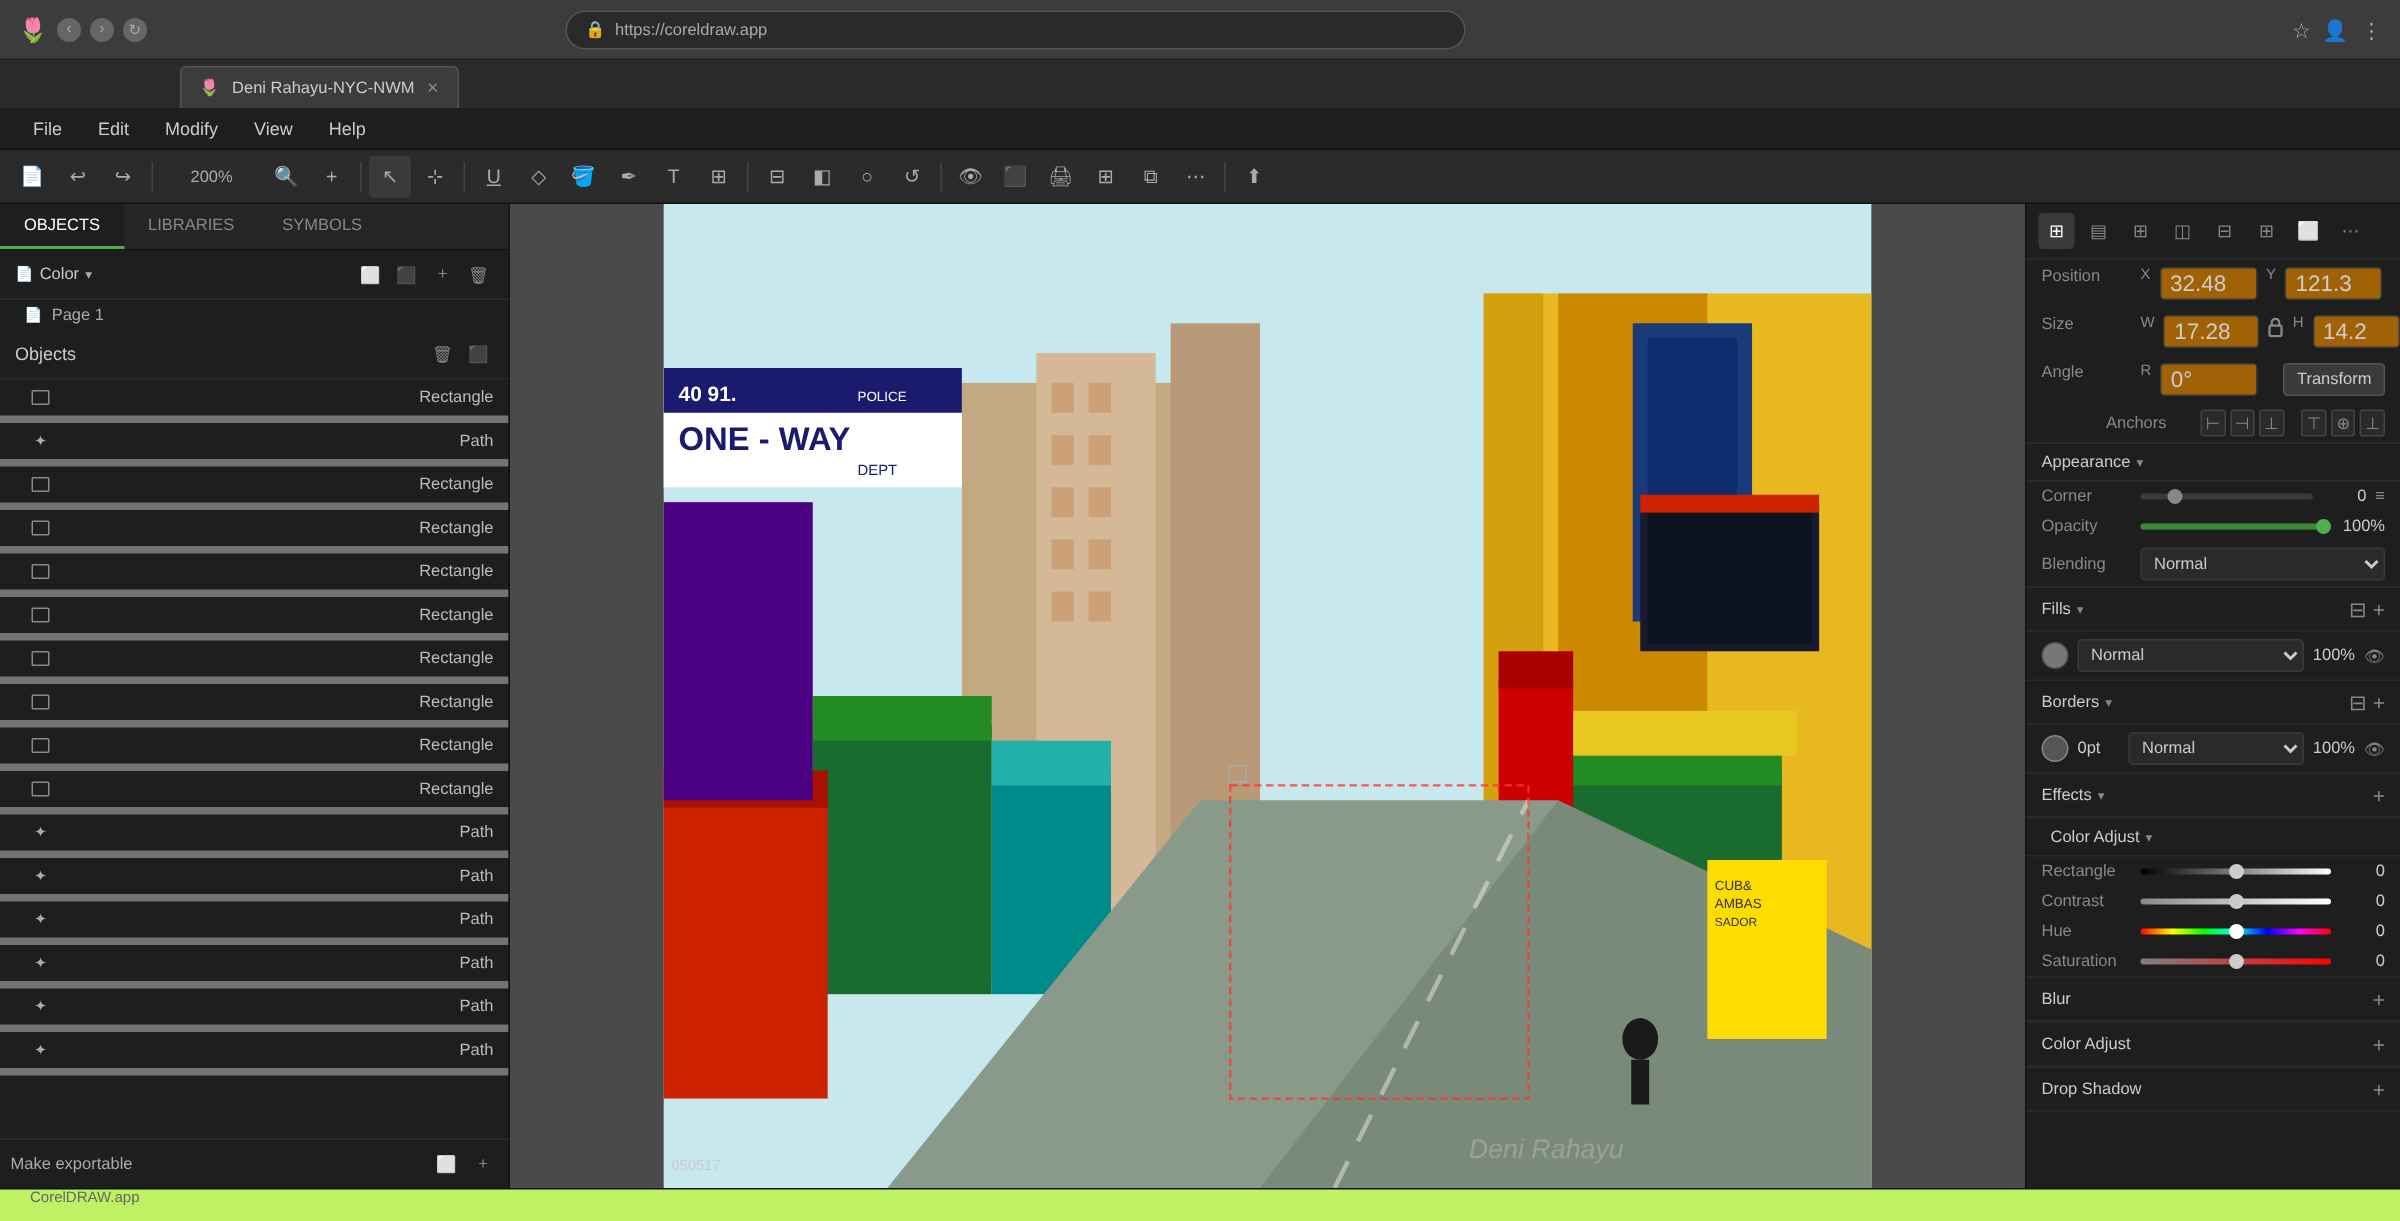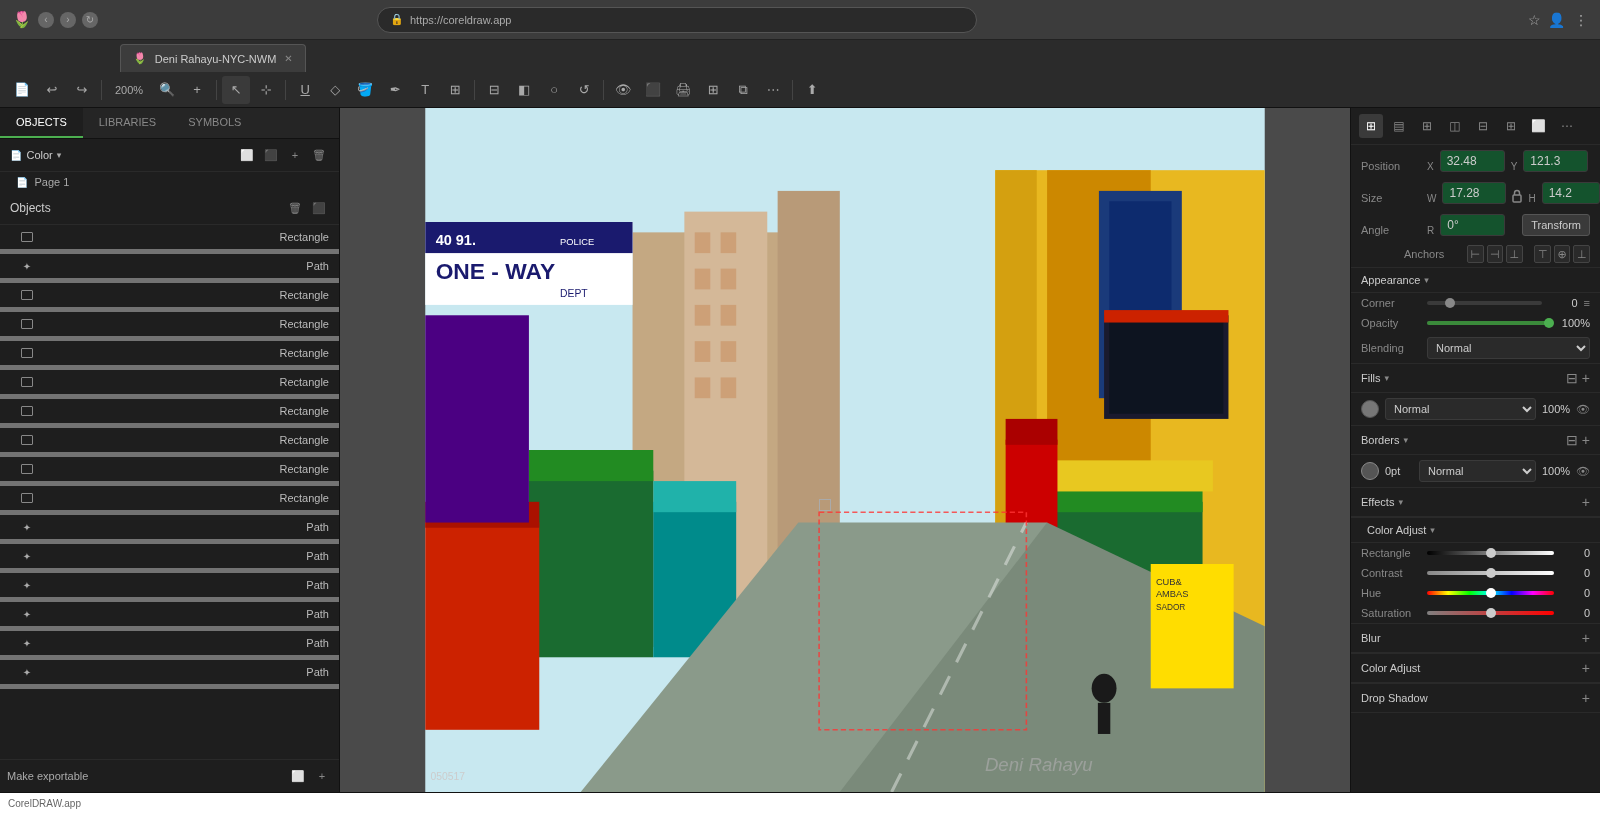--- a/index.html
+++ b/index.html
@@ -17,21 +17,21 @@
     .tab { background: #3c3c3c; height: 28px; display: flex; align-items: center; padding: 0 12px; gap: 8px; border-radius: 4px 4px 0 0; border: 1px solid #555; border-bottom: none; font-size: 11px; color: #ccc; max-width: 200px; }
     .tab .tab-close { color: #888; cursor: pointer; font-size: 10px; }
 
     
     .app { display: flex; flex-direction: column; height: calc(100vh - 72px); }
     .menu-bar { background: #1e1e1e; height: 28px; display: flex; align-items: center; padding: 0 12px; gap: 4px; border-bottom: 1px solid #111; }
     .menu-item { padding: 2px 10px; color: #ccc; cursor: pointer; border-radius: 3px; font-size: 12px; }
     .toolbar { background: #2b2b2b; height: 36px; display: flex; align-items: center; padding: 0 8px; gap: 2px; border-bottom: 1px solid #111; }
     .tool-btn { width: 28px; height: 28px; display: flex; align-items: center; justify-content: center; color: #aaa; cursor: pointer; border-radius: 3px; font-size: 13px; border: none; background: none; }
     .tool-separator { width: 1px; height: 20px; background: #444; margin: 0 3px; }
-    .zoom-label { font-size: 11px; color: #aaa; margin: 0 8px; }
+    .zoom-label { font-size: 11px; color: #aaa; margin: 0 20px; }
 
     
     .main-content { display: flex; flex: 1; overflow: hidden; }
 
     
     .left-sidebar { width: 340px; background: #1e1e1e; display: flex; flex-direction: column; border-right: 1px solid #111; flex-shrink: 0; }
     .sidebar-tabs { display: flex; background: #252525; border-bottom: 1px solid #111; }
     .sidebar-tab { padding: 8px 16px; font-size: 11px; color: #888; cursor: pointer; border-bottom: 2px solid transparent; }
     .sidebar-tab.active { color: #fff; border-bottom: 2px solid #4caf50; background: #1e1e1e; }
     .sidebar-top-controls { display: flex; align-items: center; padding: 6px 10px; gap: 6px; background: #1e1e1e; border-bottom: 1px solid #2a2a2a; }
@@ -62,23 +62,23 @@
 
     
     .right-panel { width: 250px; background: #1e1e1e; display: flex; flex-direction: column; border-left: 1px solid #111; flex-shrink: 0; overflow-y: auto; }
     .right-panel::-webkit-scrollbar { width: 4px; }
     .right-panel::-webkit-scrollbar-track { background: #1e1e1e; }
     .right-panel::-webkit-scrollbar-thumb { background: #444; }
     .panel-icons-row { display: flex; align-items: center; padding: 6px 8px; border-bottom: 1px solid #2a2a2a; gap: 4px; }
     .panel-icon-btn { width: 24px; height: 24px; display: flex; align-items: center; justify-content: center; color: #888; cursor: pointer; border-radius: 3px; font-size: 12px; }
     .panel-icon-btn.active { color: #fff; background: #3a3a3a; }
 
-    .property-row { display: flex; align-items: flex-end; padding: 5px 10px; gap: 6px; }
+    .property-row { display: flex; align-items: flex-start; padding: 5px 10px; gap: 6px; }
     .property-label { font-size: 11px; color: #888; width: 60px; flex-shrink: 0; }
-    .property-input { background: #14532d; border: 1px solid #3a3a3a; border-radius: 3px; height: 22px; color: #ccc; font-size: 12px; padding: 0 6px; width: 70px; }
+    .property-input { background: #a16207; border: 1px solid #3a3a3a; border-radius: 3px; height: 22px; color: #ccc; font-size: 15px; padding: 0 6px; width: 70px; }
     .coord-label { font-size: 10px; color: #666; }
     .section-header { display: flex; align-items: center; justify-content: space-between; padding: 6px 10px; border-bottom: 1px solid #2a2a2a; border-top: 1px solid #2a2a2a; cursor: pointer; }
     .section-title { font-size: 11px; color: #ccc; font-weight: 500; display: flex; align-items: center; gap: 4px; }
     .section-chevron { font-size: 9px; color: #888; }
     .section-add { font-size: 14px; color: #888; cursor: pointer; }
 
     .slider-row { display: flex; align-items: center; padding: 4px 10px; gap: 6px; }
     .slider-label { font-size: 11px; color: #888; width: 60px; flex-shrink: 0; }
     .slider-track { flex: 1; height: 4px; background: #3a3a3a; border-radius: 2px; position: relative; }
     .slider-fill { height: 100%; border-radius: 2px; }
@@ -110,21 +110,21 @@
     .corner-row { display: flex; align-items: center; padding: 4px 10px; gap: 6px; }
     .corner-label { font-size: 11px; color: #888; width: 60px; flex-shrink: 0; }
     .corner-slider { flex: 1; height: 4px; background: #3a3a3a; border-radius: 2px; position: relative; }
     .corner-thumb { width: 10px; height: 10px; border-radius: 50%; background: #888; position: absolute; top: -3px; left: 20%; transform: translateX(-50%); }
     .corner-value { font-size: 11px; color: #ccc; width: 30px; text-align: right; }
     .corner-settings { color: #888; font-size: 11px; cursor: pointer; }
 
     
     .artwork-container { width: 100%; height: 100%; position: relative; background: #4a4a4a; }
     
-    .status-bar { background: #ffffff; height: 22px; display: flex; align-items: center; padding: 0 8px; border-top: 1px solid #111; font-size: 10px; color: #666; }
+    .status-bar { background: #bef264; height: 22px; display: flex; align-items: flex-start; padding: 0 20px; border-top: 1px solid #111; font-size: 10px; color: #666; }
 
     
     .canvas-svg { width: 100%; height: 100%; }
   </style>
 </head>
 <body>
 
 <div class="browser-chrome">
   <div class="browser-controls">
     <span style="color:#4caf50;font-size:16px;">🌷</span>
@@ -146,20 +146,27 @@
 <div class="tab-bar">
   <div class="tab">
     <span>🌷</span>
     <span>Deni Rahayu-NYC-NWM</span>
     <span class="tab-close">✕</span>
   </div>
 </div>
 
 <div class="app">
 
+  <div class="menu-bar">
+    <div class="menu-item">File</div>
+    <div class="menu-item">Edit</div>
+    <div class="menu-item">Modify</div>
+    <div class="menu-item">View</div>
+    <div class="menu-item">Help</div>
+  </div>
 
   <div class="toolbar">
     <button class="tool-btn">📄</button>
     <button class="tool-btn">↩</button>
     <button class="tool-btn">↪</button>
     <div class="tool-separator"></div>
     <span class="zoom-label">200%</span>
     <button class="tool-btn">🔍</button>
     <button class="tool-btn">+</button>
     <div class="tool-separator"></div>

